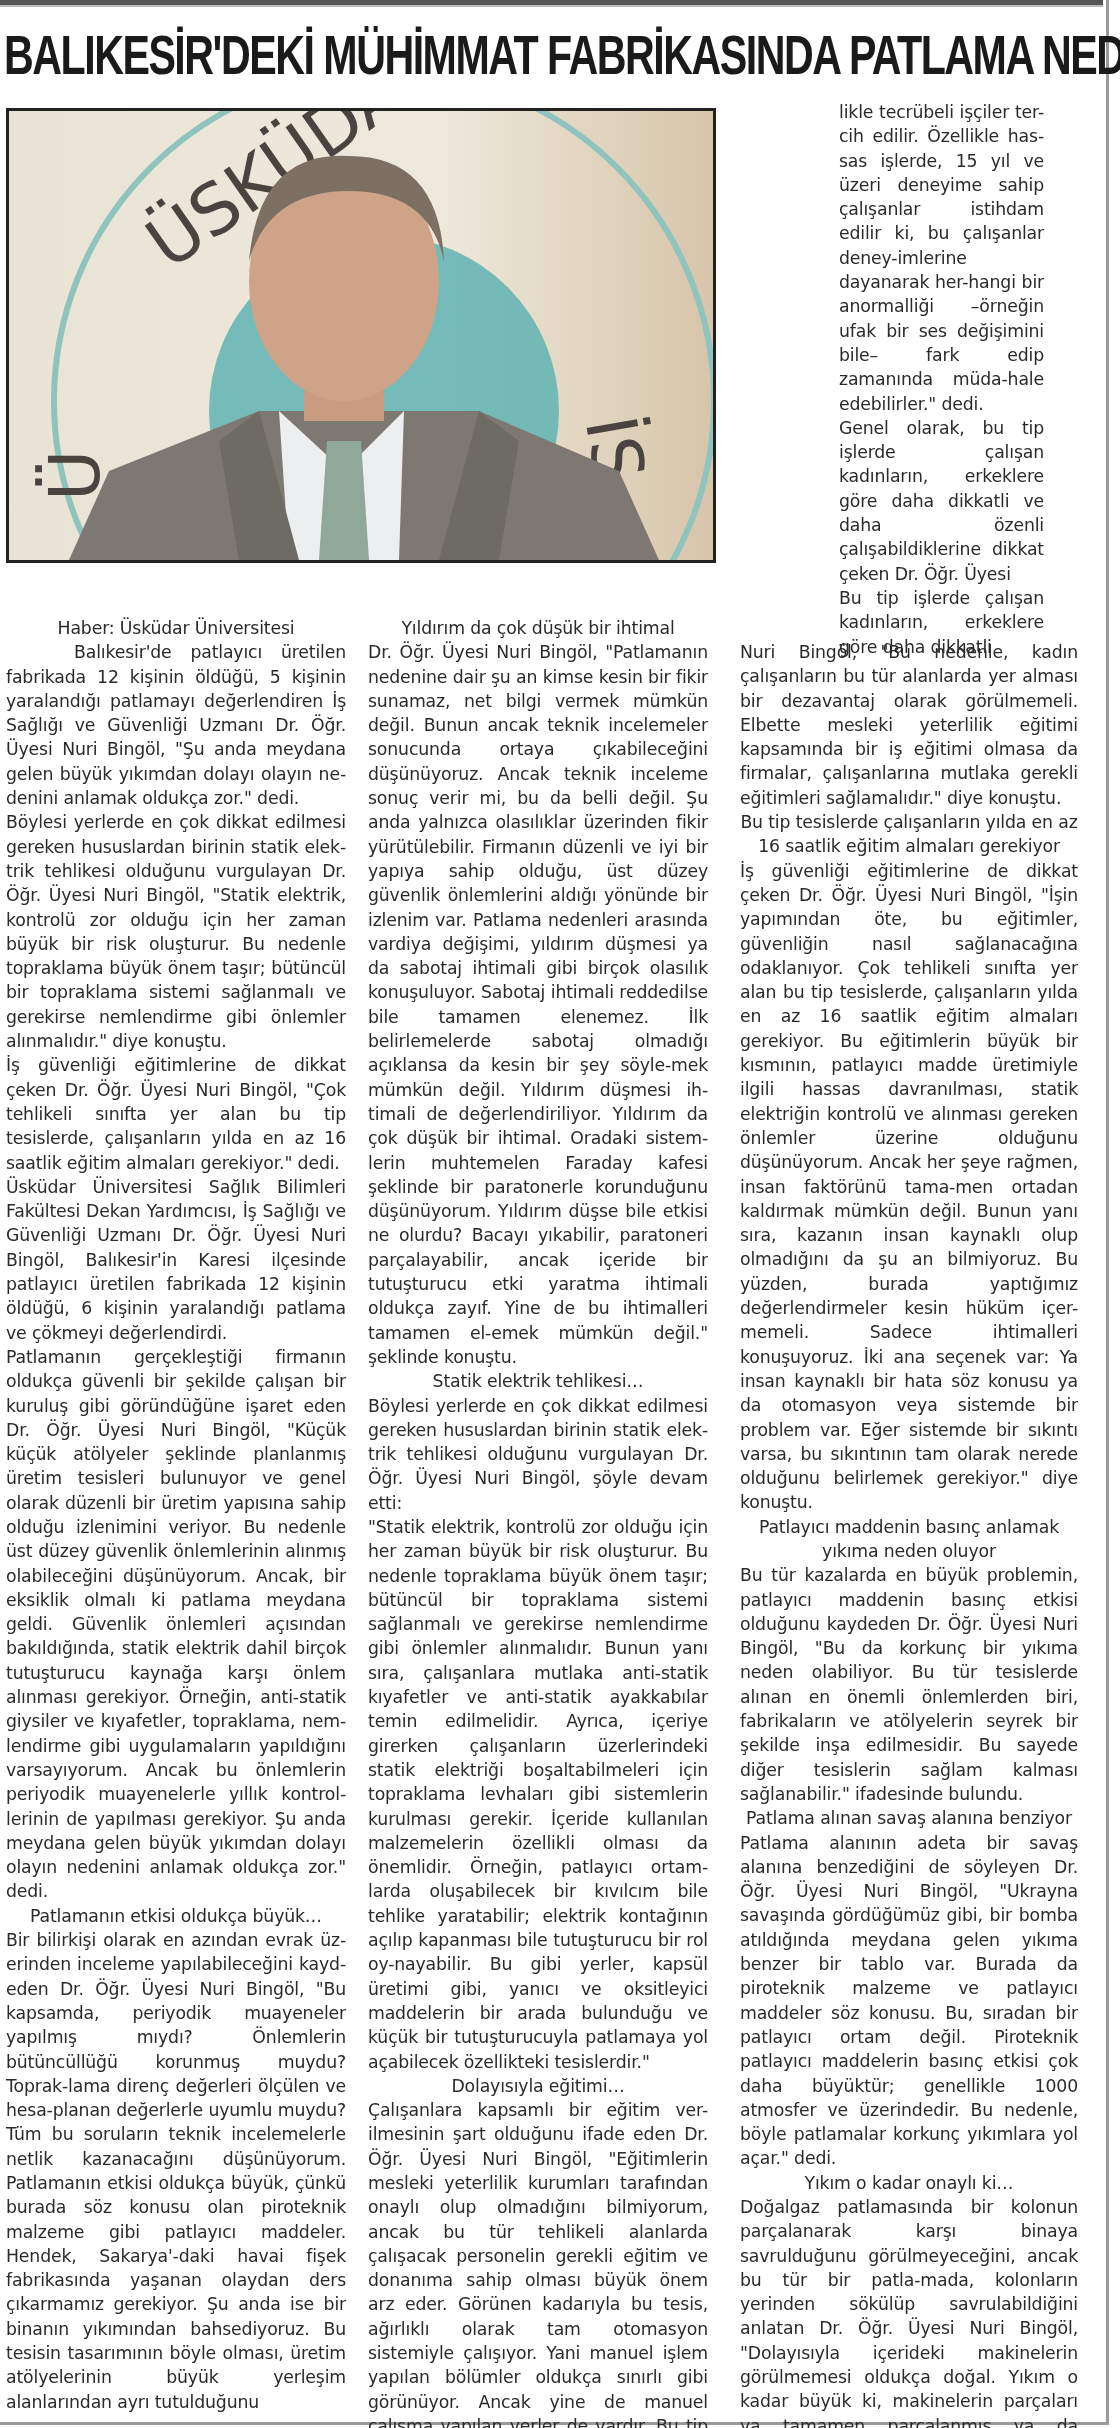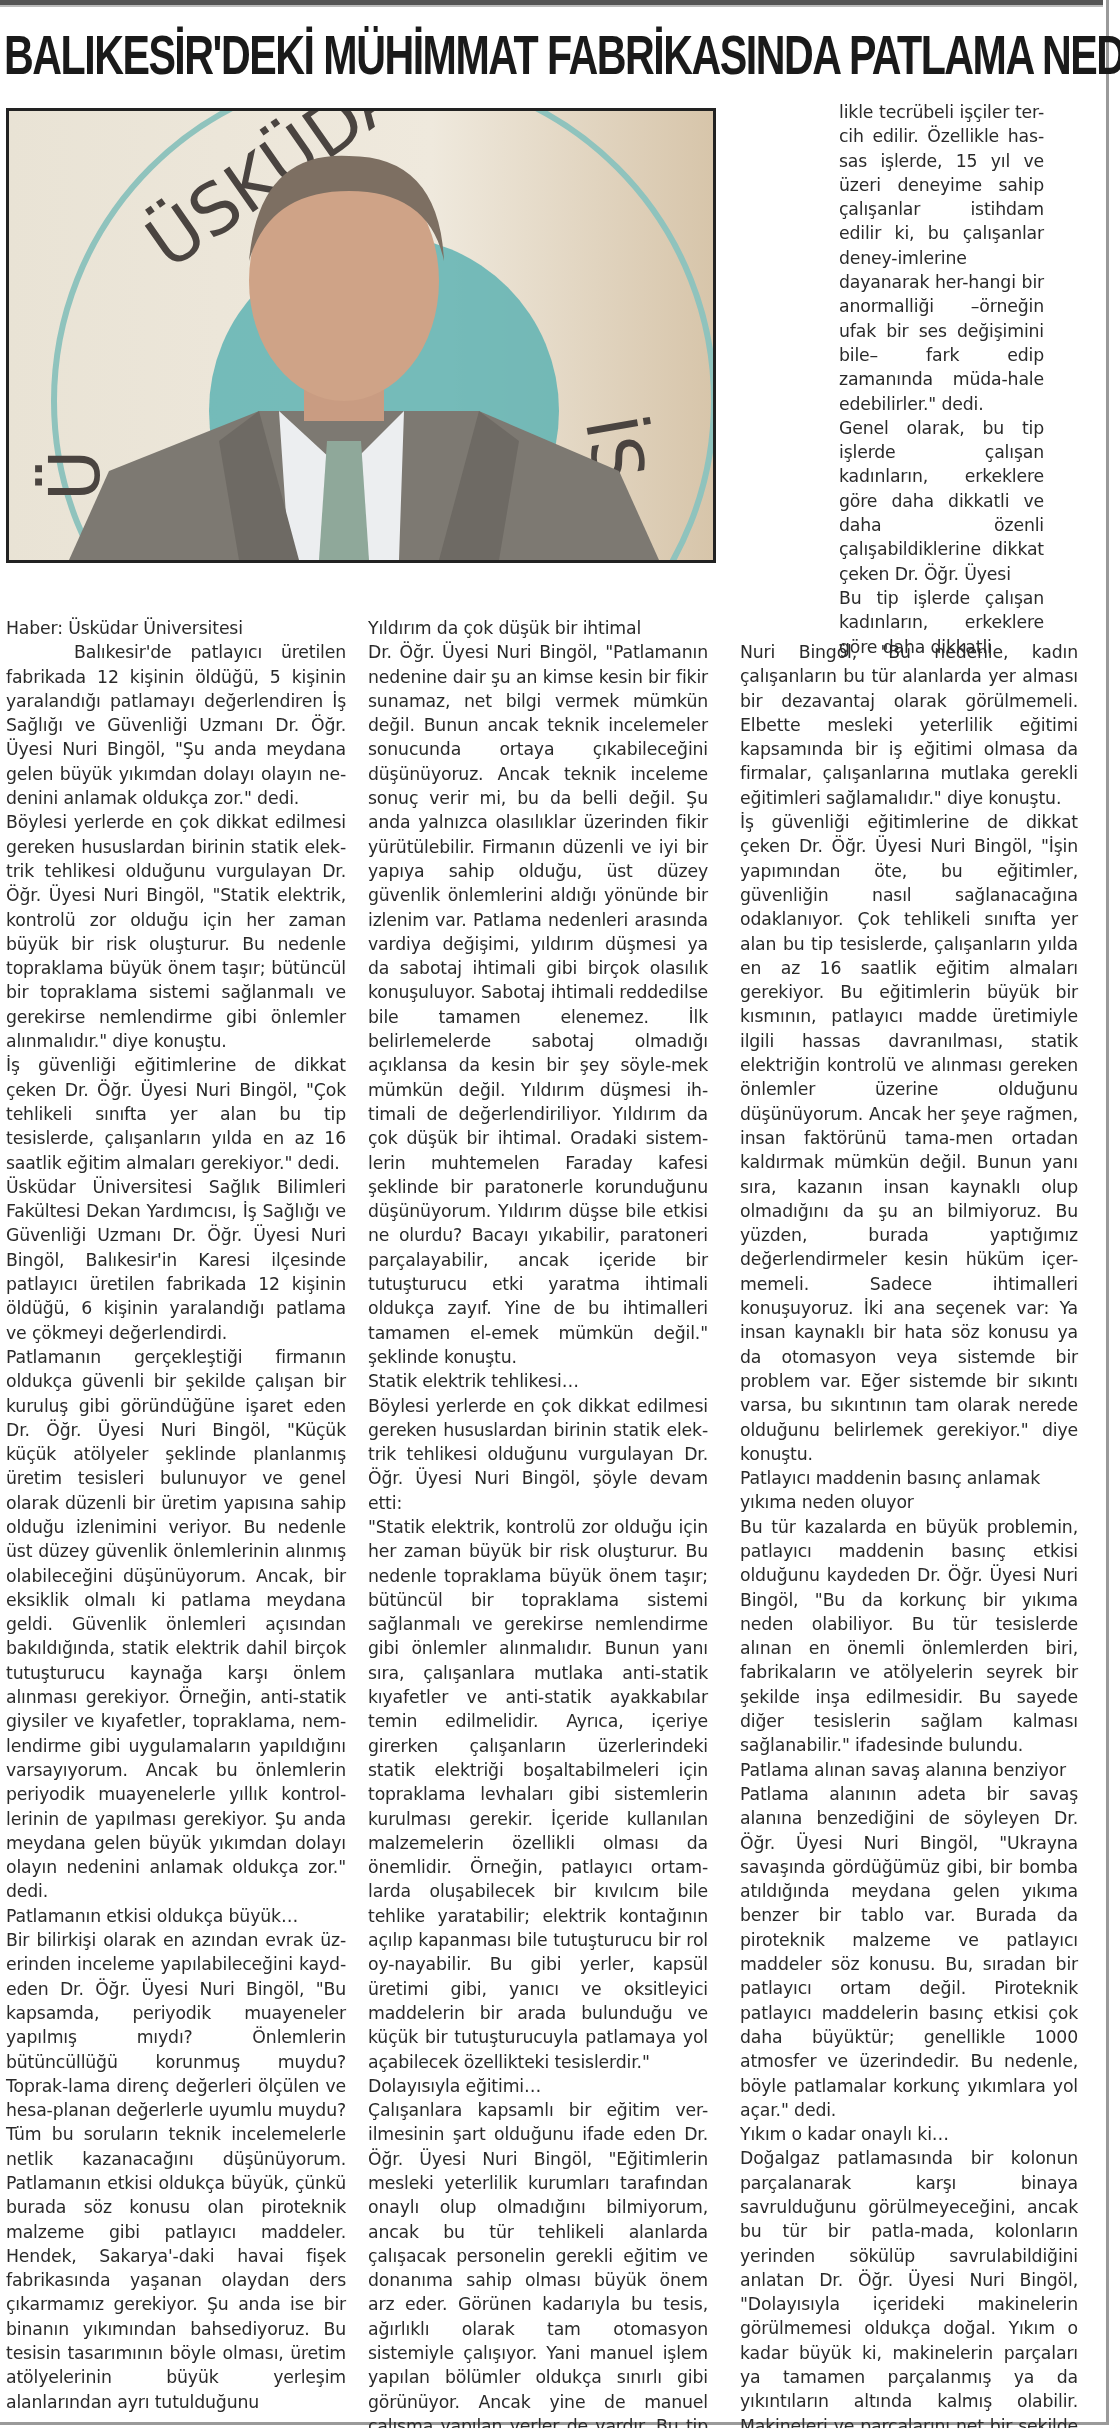--- a/index.html
+++ b/index.html
@@ -13,21 +13,21 @@
               margin:0; font-family:"Liberation Sans", sans-serif; font-weight:900;
               font-size:56px; line-height:74px; letter-spacing:-2px; color:#1a1a1a;
               transform:scaleX(0.735); transform-origin:left center; white-space:nowrap; }
   .photo { position:absolute; left:6px; top:108px; width:710px; height:455px;
            border:3px solid #222; box-sizing:border-box; overflow:hidden;
            background:linear-gradient(90deg,#e8e1d3 0%,#efe9dc 40%,#e6ddca 75%,#d8c6ab 100%); }
   .photo svg { display:block; width:100%; height:100%; }
   .col { position:absolute; font-size:17.3px; line-height:24.3px; text-align:justify;
          letter-spacing:-0.15px; word-spacing:0px; }
   .col p { margin:0; }
-  .col .sub { text-align:left; }
+  .col .sub { text-align:center; }
   .col .indent { text-indent:68px; }
   .col-1 { left:6px; top:616px; width:340px; }
   .col-2 { left:368px; top:616px; width:340px; }
   .col-3a { left:839px; top:100px; width:205px; }
   .col-3b { left:740px; top:640px; width:338px; }
 </style>
 </head>
 <body>
 
 <div class="page-frame"></div>
@@ -89,20 +89,21 @@
 </div>
 
 <div class="col col-3a">
   <p>likle tecrübeli işçiler ter-cih edilir. Özellikle has-sas işlerde, 15 yıl ve üzeri deneyime sahip çalışanlar istihdam edilir ki, bu çalışanlar deney-imlerine dayanarak her-hangi bir anormalliği –örneğin ufak bir ses değişimini bile– fark edip zamanında müda-hale edebilirler." dedi.</p>
   <p>Genel olarak, bu tip işlerde çalışan kadınların, erkeklere göre daha dikkatli ve daha özenli çalışabildiklerine dikkat çeken Dr. Öğr. Üyesi</p>
   <p>Bu tip işlerde çalışan kadınların, erkeklere göre daha dikkatli</p>
 </div>
 
 <div class="col col-3b">
   <p>Nuri Bingöl, "Bu nedenle, kadın çalışanların bu tür alanlarda yer alması bir dezavantaj olarak görülmemeli. Elbette mesleki yeterlilik eğitimi kapsamında bir iş eğitimi olmasa da firmalar, çalışanlarına mutlaka gerekli eğitimleri sağlamalıdır." diye konuştu.</p>
+  <p class="sub">Bu tip tesislerde çalışanların yılda en az 16 saatlik eğitim almaları gerekiyor</p>
   <p>İş güvenliği eğitimlerine de dikkat çeken Dr. Öğr. Üyesi Nuri Bingöl, "İşin yapımından öte, bu eğitimler, güvenliğin nasıl sağlanacağına odaklanıyor. Çok tehlikeli sınıfta yer alan bu tip tesislerde, çalışanların yılda en az 16 saatlik eğitim almaları gerekiyor. Bu eğitimlerin büyük bir kısmının, patlayıcı madde üretimiyle ilgili hassas davranılması, statik elektriğin kontrolü ve alınması gereken önlemler üzerine olduğunu düşünüyorum. Ancak her şeye rağmen, insan faktörünü tama-men ortadan kaldırmak mümkün değil. Bunun yanı sıra, kazanın insan kaynaklı olup olmadığını da şu an bilmiyoruz. Bu yüzden, burada yaptığımız değerlendirmeler kesin hüküm içer-memeli. Sadece ihtimalleri konuşuyoruz. İki ana seçenek var: Ya insan kaynaklı bir hata söz konusu ya da otomasyon veya sistemde bir problem var. Eğer sistemde bir sıkıntı varsa, bu sıkıntının tam olarak nerede olduğunu belirlemek gerekiyor." diye konuştu.</p>
   <p class="sub">Patlayıcı maddenin basınç anlamak yıkıma neden oluyor</p>
   <p>Bu tür kazalarda en büyük problemin, patlayıcı maddenin basınç etkisi olduğunu kaydeden Dr. Öğr. Üyesi Nuri Bingöl, "Bu da korkunç bir yıkıma neden olabiliyor. Bu tür tesislerde alınan en önemli önlemlerden biri, fabrikaların ve atölyelerin seyrek bir şekilde inşa edilmesidir. Bu sayede diğer tesislerin sağlam kalması sağlanabilir." ifadesinde bulundu.</p>
   <p class="sub">Patlama alınan savaş alanına benziyor</p>
   <p>Patlama alanının adeta bir savaş alanına benzediğini de söyleyen Dr. Öğr. Üyesi Nuri Bingöl, "Ukrayna savaşında gördüğümüz gibi, bir bomba atıldığında meydana gelen yıkıma benzer bir tablo var. Burada da piroteknik malzeme ve patlayıcı maddeler söz konusu. Bu, sıradan bir patlayıcı ortam değil. Piroteknik patlayıcı maddelerin basınç etkisi çok daha büyüktür; genellikle 1000 atmosfer ve üzerindedir. Bu nedenle, böyle patlamalar korkunç yıkımlara yol açar." dedi.</p>
   <p class="sub">Yıkım o kadar onaylı ki…</p>
   <p>Doğalgaz patlamasında bir kolonun parçalanarak karşı binaya savrulduğunu görülmeyeceğini, ancak bu tür bir patla-mada, kolonların yerinden sökülüp savrulabildiğini anlatan Dr. Öğr. Üyesi Nuri Bingöl, "Dolayısıyla içerideki makinelerin görülmemesi oldukça doğal. Yıkım o kadar büyük ki, makinelerin parçaları ya tamamen parçalanmış ya da yıkıntıların altında kalmış olabilir. Makineleri ve parçalarını net bir şekilde görmek için enkazın içine girilmesi gerekir." şeklinde sözlerini tamamladı.</p>
 </div>
 
 </body></html>

